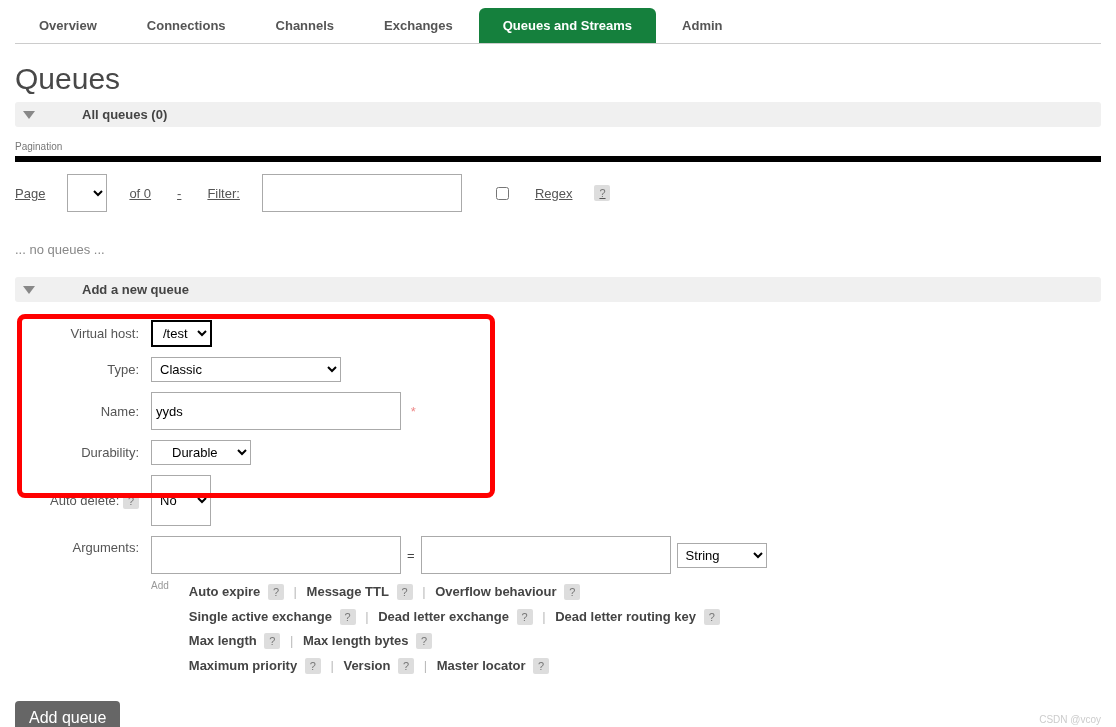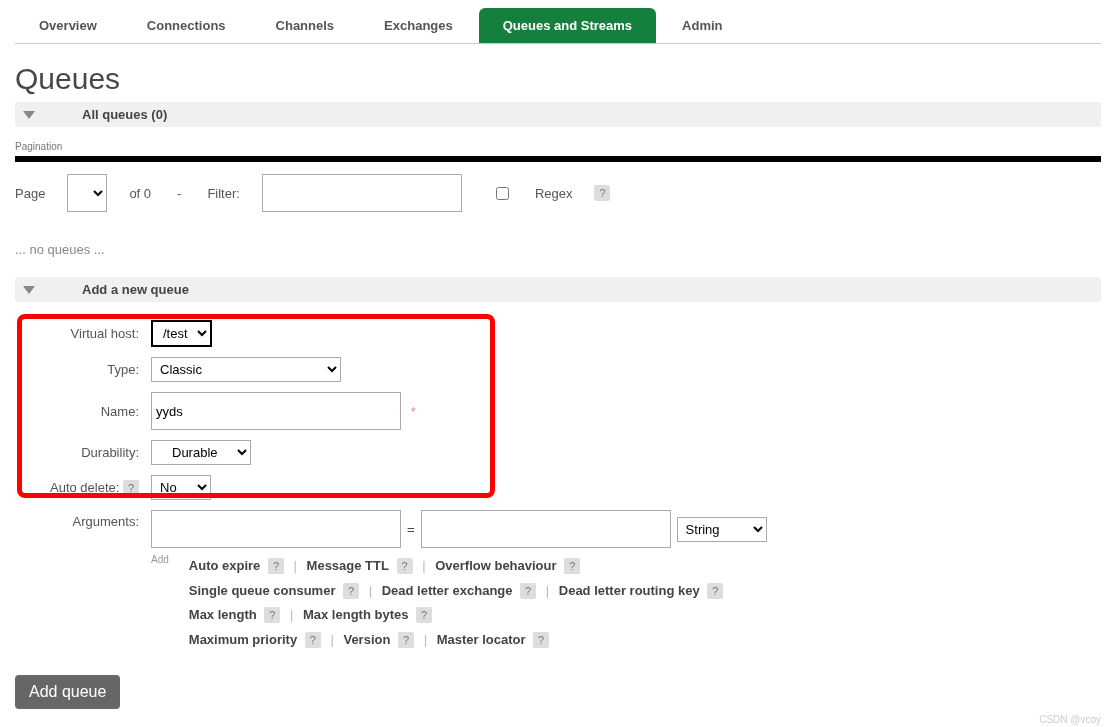--- a/index.html
+++ b/index.html
@@ -65,20 +65,21 @@
     border-bottom: 6px solid #000000;
     margin-bottom: 12px;
   }
   .pag-row {
     display: flex;
     align-items: center;
     gap: 22px;
     font-size: 13px;
     color: #555;
     margin-bottom: 30px;
+    text-decoration: underline;
   }
   select, input[type=text] {
     font-family: inherit;
     font-size: 13px;
     padding: 18px 4px;
     border: 1px solid #aaa;
     background: #fff;
   }
   input[type=checkbox] { margin: 0 4px 0 12px; }
   .help {
@@ -207,21 +208,21 @@
           <option>Durable</option>
         </select>
       </td>
     </tr>
     <tr>
       <td class="lbl">
         <span>Auto delete:</span>
         <span class="help">?</span>
       </td>
       <td>
-        <select style="width:60px;padding:3px 4px;">
+        <select style="width:60px;padding:16px 4px;">
           <option>No</option>
         </select>
       </td>
     </tr>
     <tr>
       <td class="lbl" style="vertical-align:top;padding-top:6px;">Arguments:</td>
       <td>
         <div style="display:flex;align-items:center;gap:6px;">
           <input type="text" style="width: 250px; height: 24px;">
           <span>=</span>
@@ -237,21 +238,21 @@
               <b>Auto expire</b>
               <span class="help">?</span>
               <span class="pipe">|</span>
               <b>Message TTL</b>
               <span class="help">?</span>
               <span class="pipe">|</span>
               <b>Overflow behaviour</b>
               <span class="help">?</span>
             </div>
             <div>
-              <b>Single queue consumer</b>
+              <b>Single active exchange</b>
               <span class="help">?</span>
               <span class="pipe">|</span>
               <b>Dead letter exchange</b>
               <span class="help">?</span>
               <span class="pipe">|</span>
               <b>Dead letter routing key</b>
               <span class="help">?</span>
             </div>
             <div>
               <b>Max length</b>

